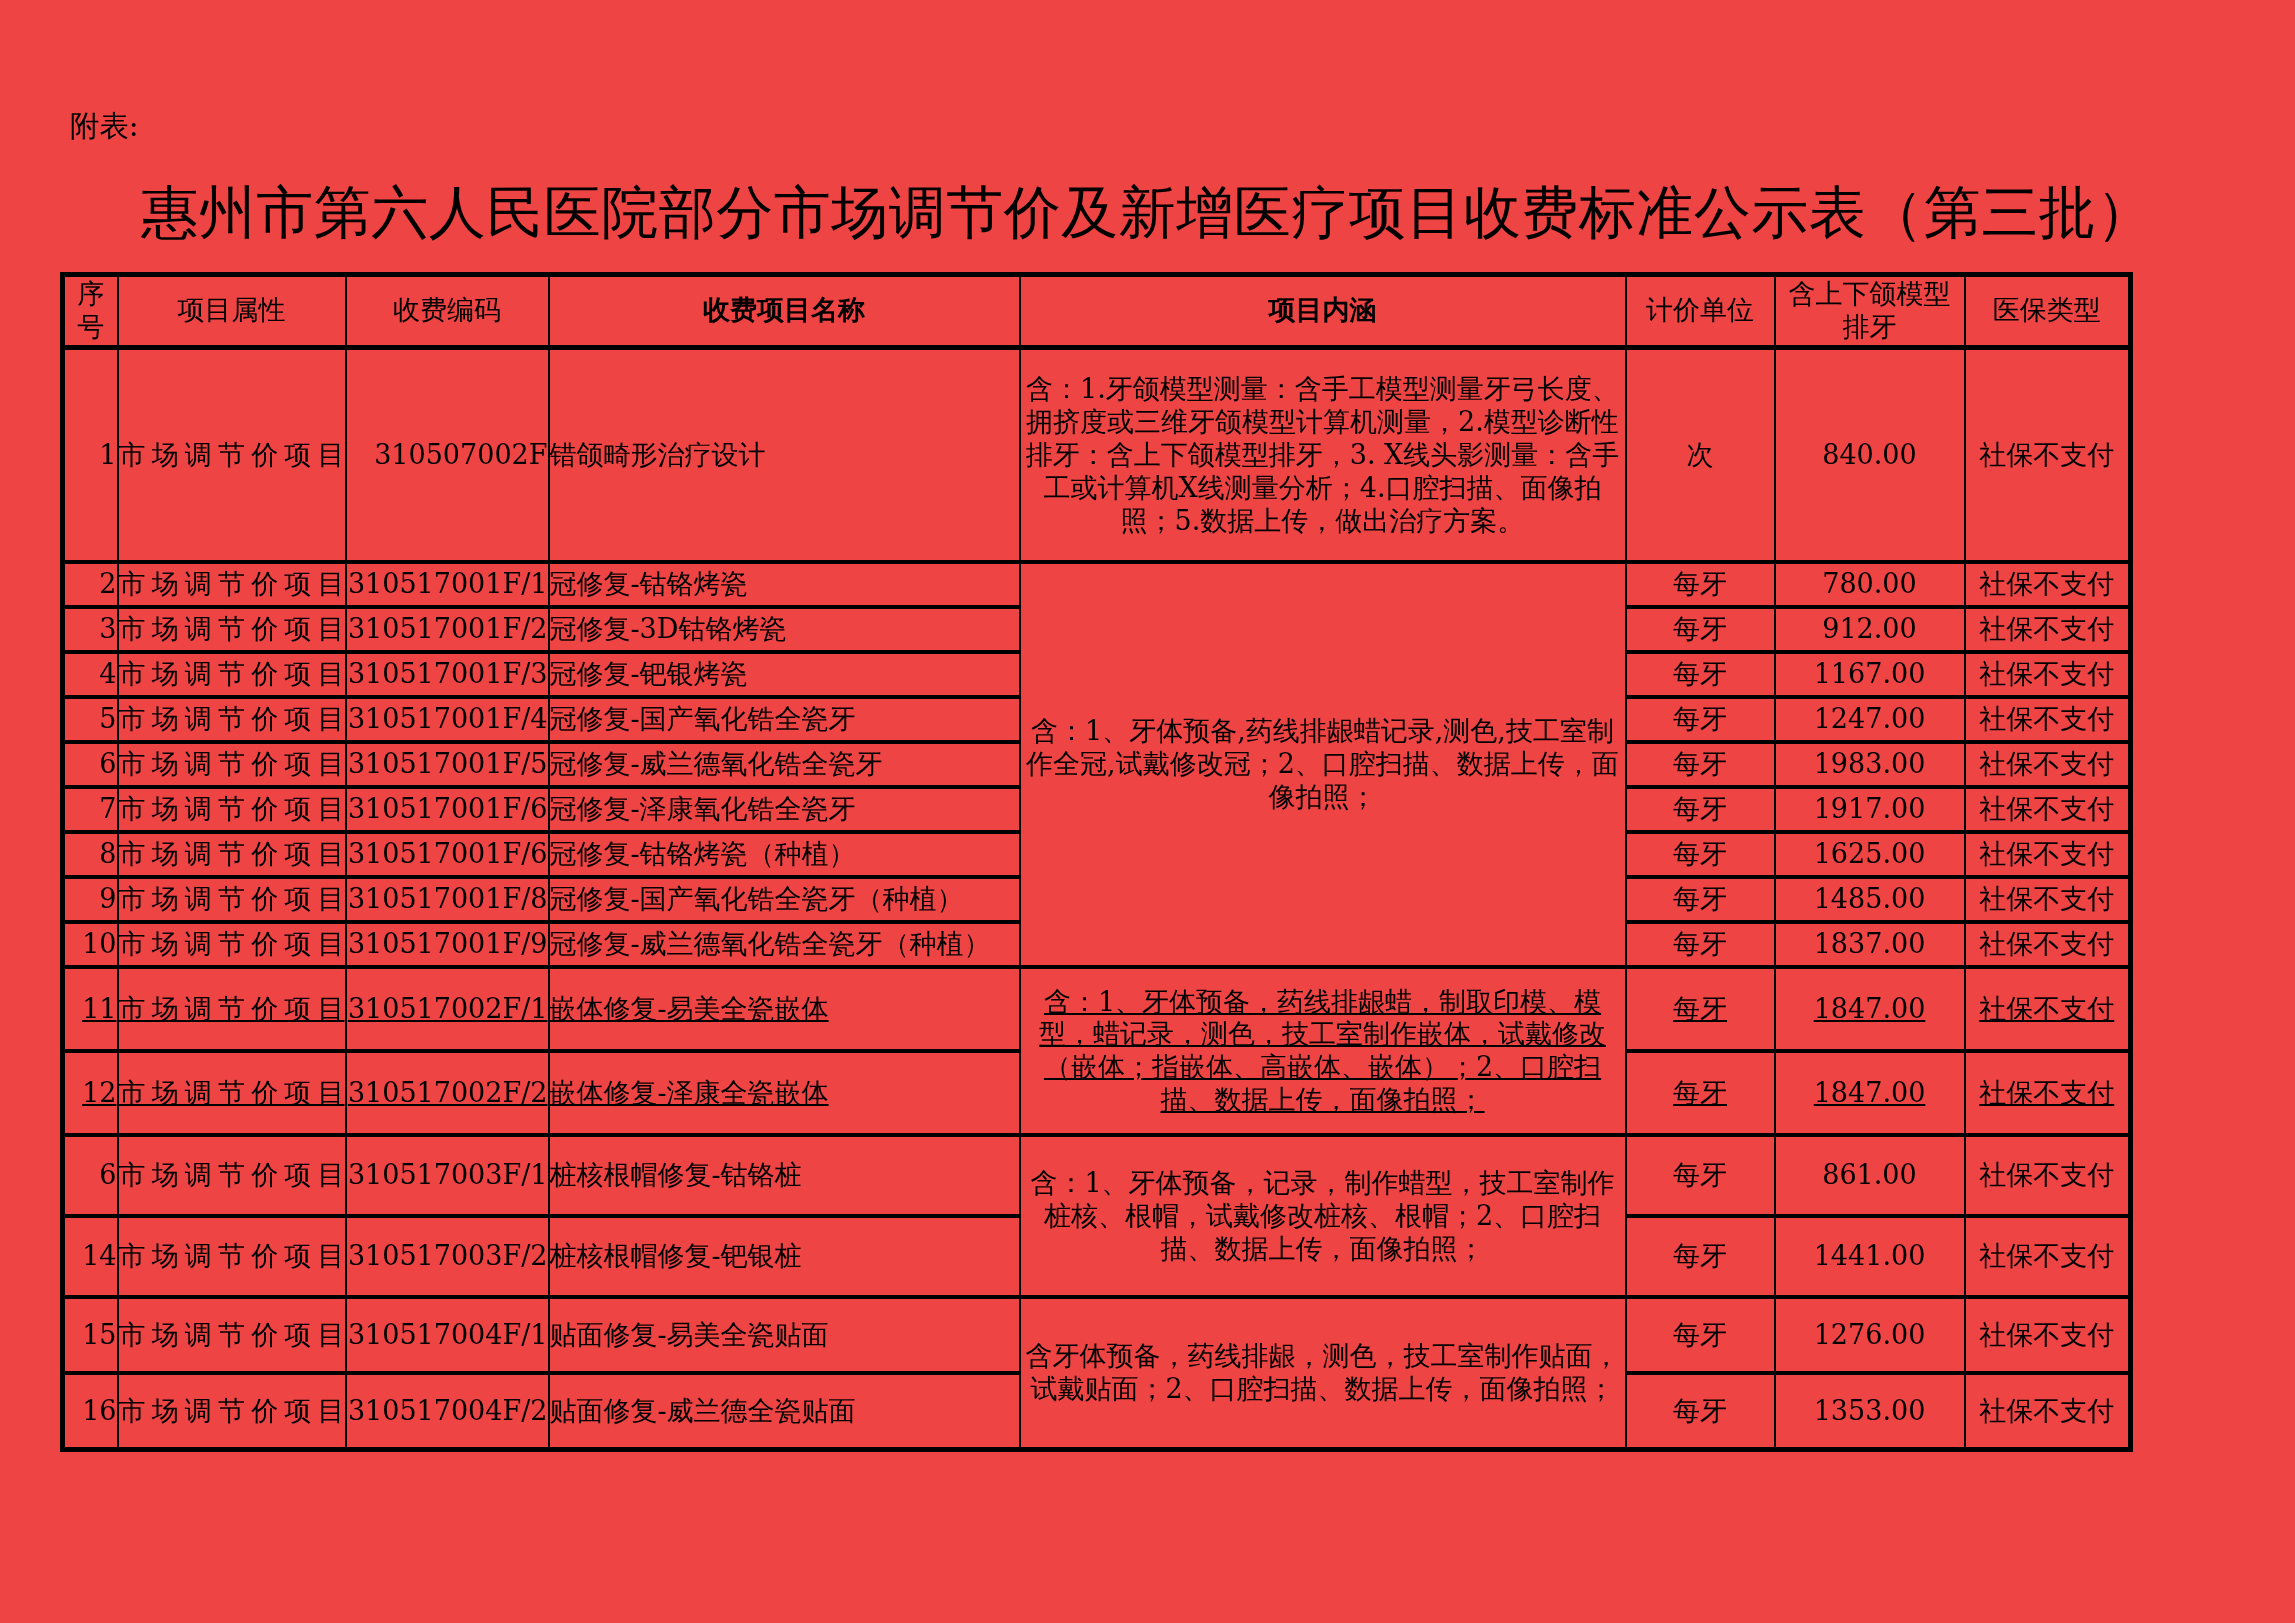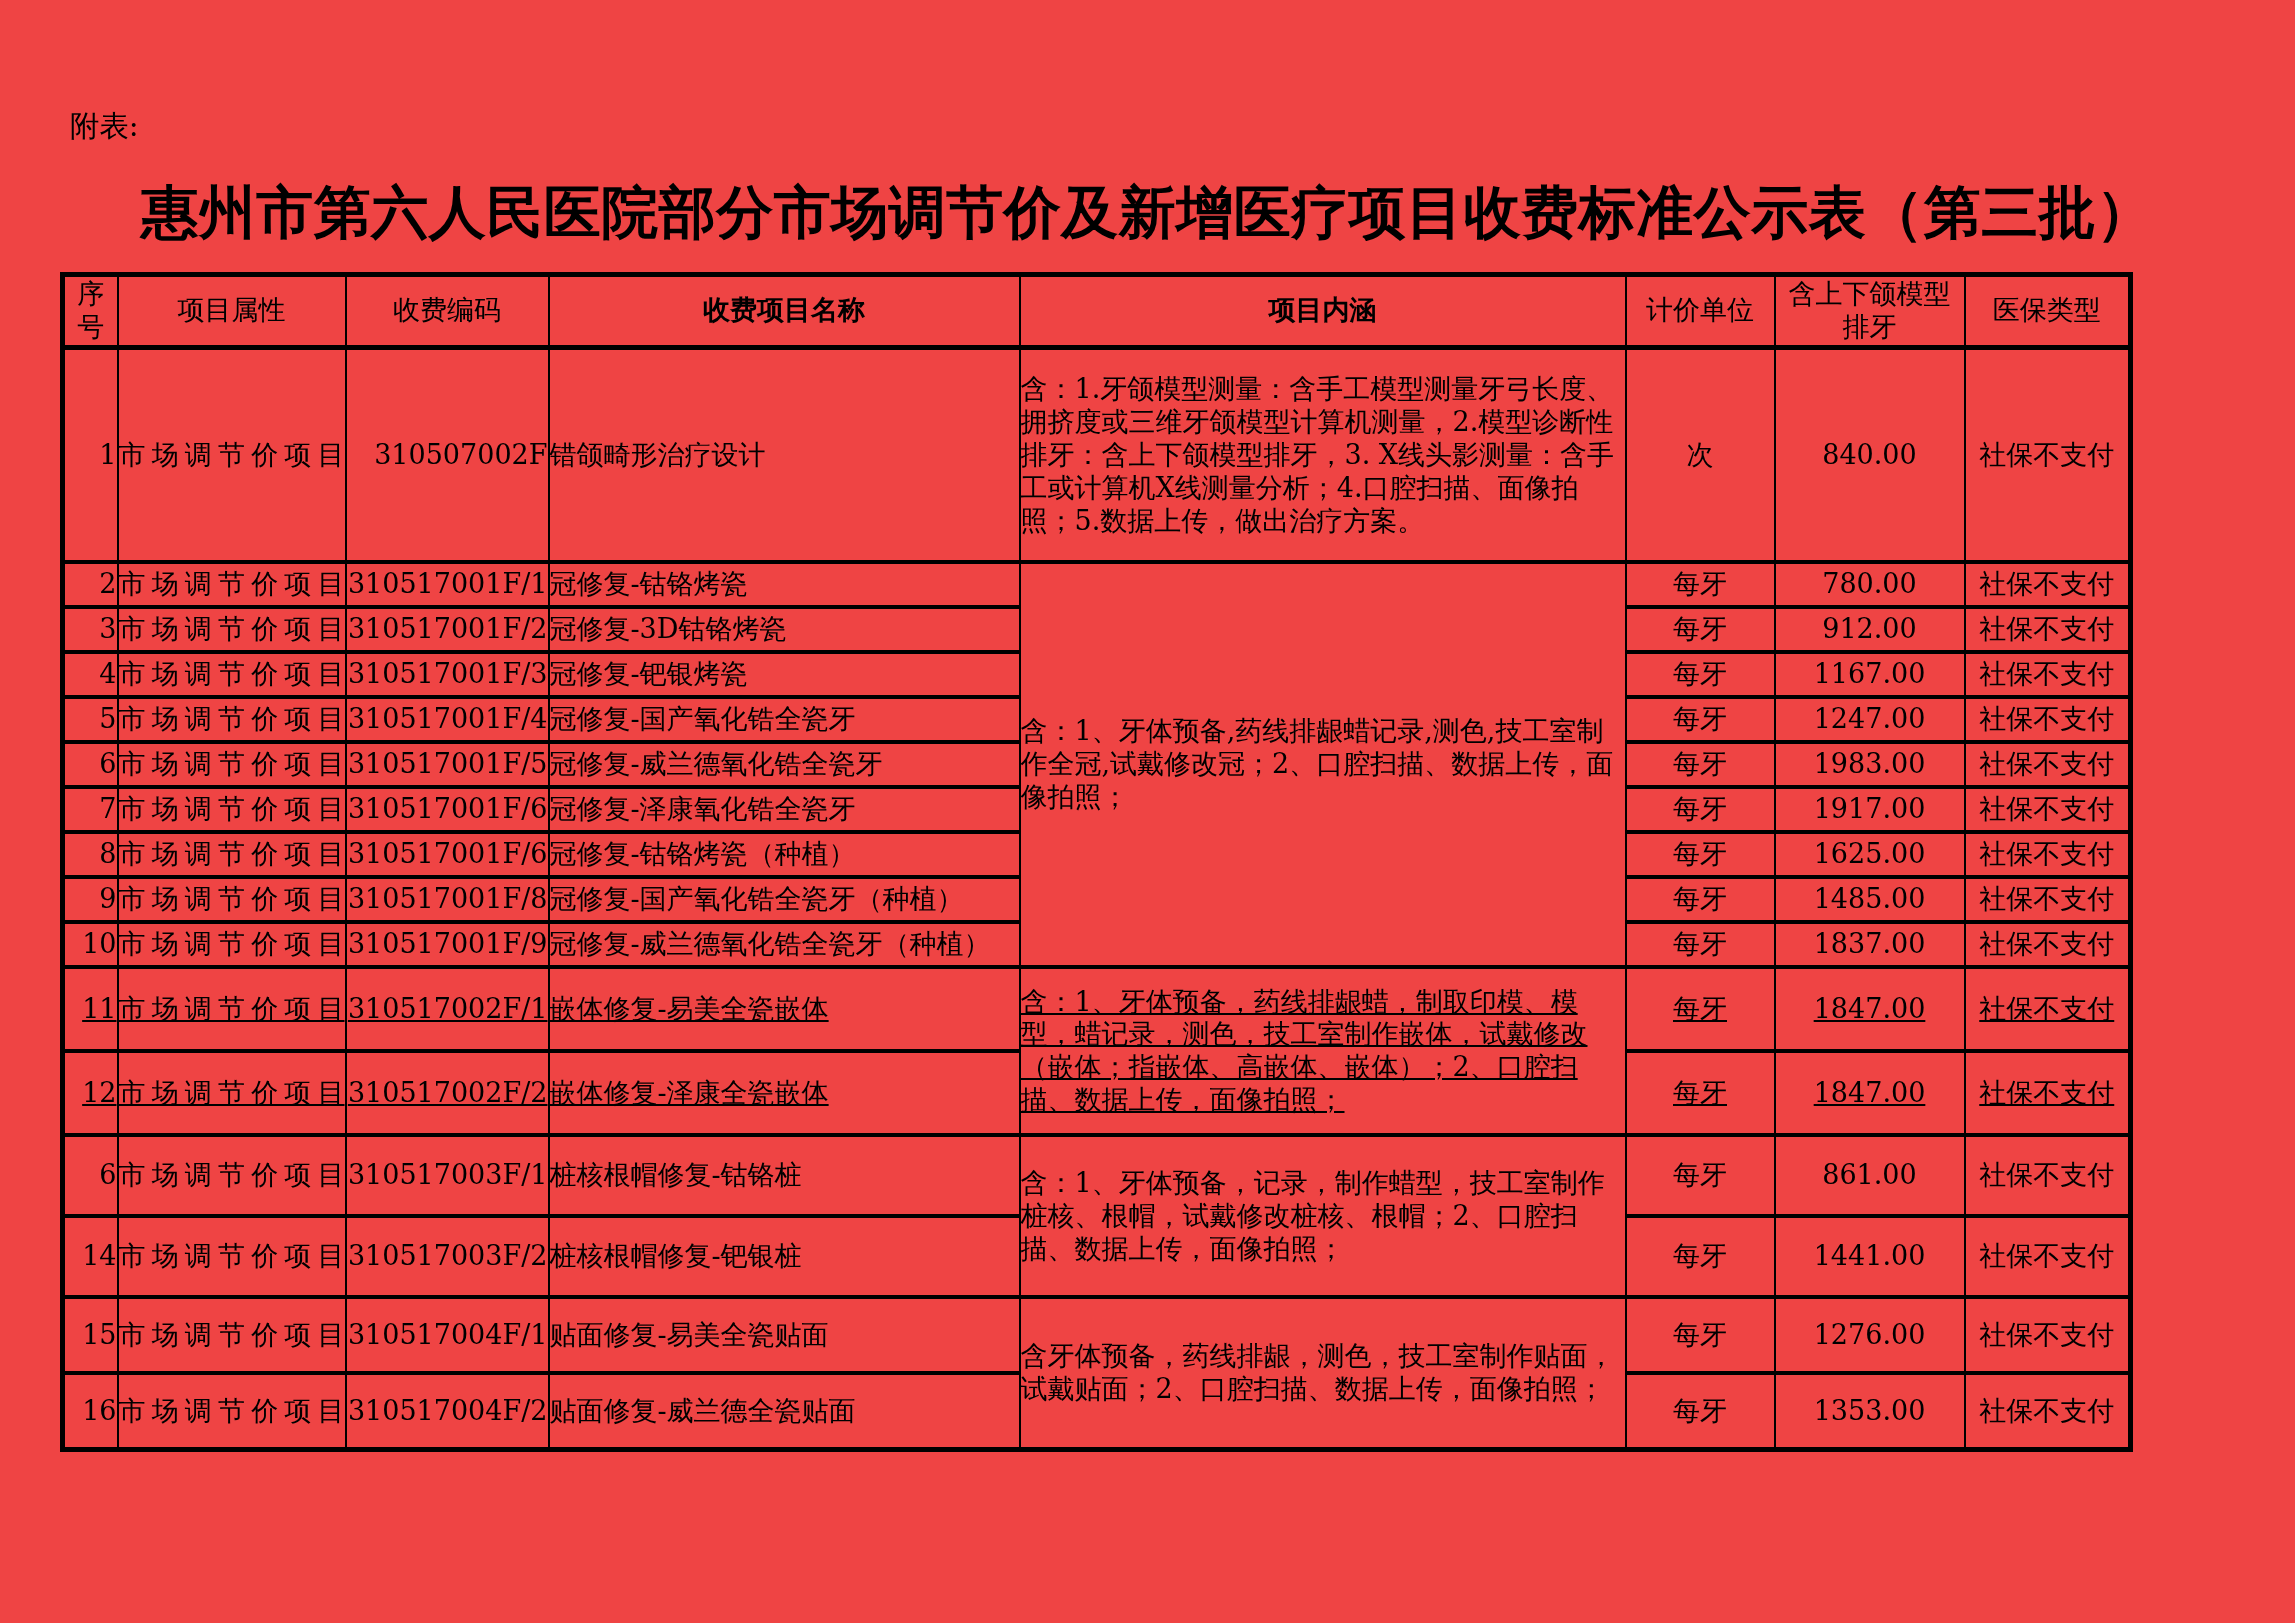--- a/index.html
+++ b/index.html
@@ -19,21 +19,21 @@
     font-size: 29.4px;
     line-height: 1.2;
   }
   .title {
     position: absolute;
     left: 0;
     top: 178px;
     width: 100%;
     text-align: center;
     font-size: 57px;
-    font-weight: bold;
+    font-weight: normal;
     line-height: 1.2;
     letter-spacing: 0.5px;
     white-space: nowrap;
   }
   table.fee {
     position: absolute;
     left: 60px;
     top: 272px;
     width: 2068px;
     border-collapse: collapse;
@@ -61,21 +61,21 @@
   tr.hh  { height: 66px; }
   tr.h1  { height: 215px; }
   tr.hs  { height: 45px;  }
   tr.h11 { height: 84px; text-decoration: underline; }
   tr.h13 { height: 81px; }
   tr.h15 { height: 76px; }
   td.c-no    { text-align: right;  padding-right: 6.9px; }
   td.c-attr  { text-align: justify; text-align-last: justify; padding: 0 5.9px; margin-left: 36px; }
   td.c-code  { text-align: right;   padding-left: 3.9px; }
   td.c-name  { text-align: left;   padding-left: 4.9px; }
-  td.c-desc  { text-align: left;   padding: 4.9px 6.9px; margin-left: 33px; }
+  td.c-desc  { text-align: center;   padding: 4.9px 6.9px; margin-left: 33px; }
   td.c-unit, td.c-price, td.c-ins { text-align: center; }
 </style>
 </head>
 <body>
 
 <div class="page">
 
   <div class="note">附表:</div>
 
   <div class="title">惠州市第六人民医院部分市场调节价及新增医疗项目收费标准公示表（第三批）</div>

